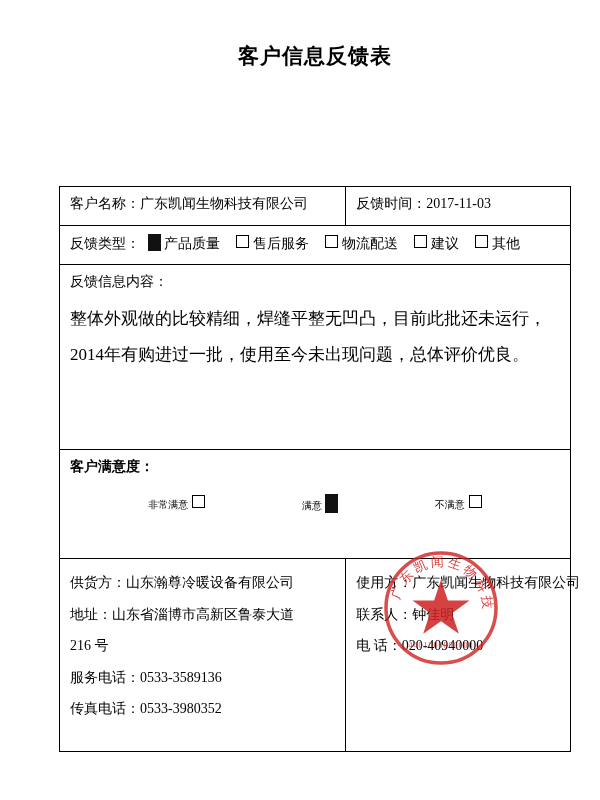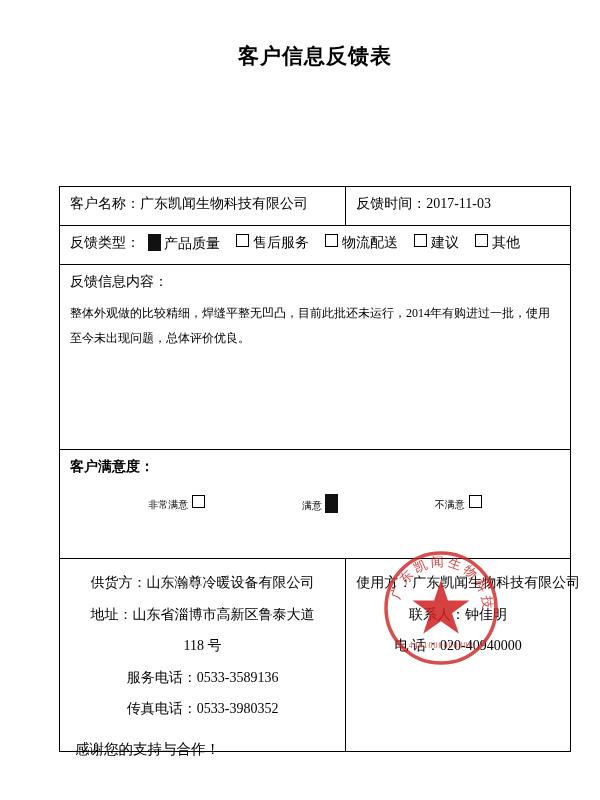--- a/index.html
+++ b/index.html
@@ -55,20 +55,21 @@
     vertical-align: top;
     margin-top: 24px;
   }
   .cell-label {
     font-weight: normal;
   }
   .row-name td { height: 22px; }
   .row-type td { height: 22px; }
   .type-line {
     display: flex;
+    align-items: center;
     flex-wrap: nowrap;
     white-space: nowrap;
   }
   .type-label { margin-right: 6px; }
   .blackbox {
     display: inline-block;
     width: 13px;
     height: 17px;
     background: #111111;
     vertical-align: -3px;
@@ -85,21 +86,21 @@
     border: 1px solid #000;
     margin-right: 4px;
     vertical-align: 0px;
   }
   .content-cell {
     height: 168px;
   }
   .content-head { margin-bottom: 10px; }
   .content-body {
     line-height: 2.1;
-    font-size: 12px;
+    font-size: 17px;
   }
   .satis-cell {
     height: 92px;
   }
   .satis-head { margin-bottom: 18px; font-weight: bold; }
   .satis-row {
     display: flex;
     justify-content: space-around;
     align-items: center;
     font-size: 10px;
@@ -121,21 +122,21 @@
     background: #111111;
     margin-left: 3px;
     vertical-align: -4px;
   }
   .bottom-cell {
     height: 176px;
     line-height: 2.25;
     font-size: 14.5px;
     position: relative;
   }
-  .bottom-cell div { white-space: nowrap; text-align: center; }
+  .bottom-cell div { white-space: nowrap; }
   .thanks {
     position: absolute;
     left: 60px;
     top: 740px;
     font-size: 14.5px;
   }
   
   .seal {
     position: absolute;
     left: 366px;
@@ -198,21 +199,21 @@
             <span class="satis-opt"><span>满意</span><span class="box-after-filled"></span></span>
             <span class="satis-opt"><span>不满意</span><span class="cb-after"></span></span>
           </div>
         </td>
       </tr>
 
       <tr>
         <td class="bottom-cell">
           <div><span>供货方：</span><span>山东瀚尊冷暖设备有限公司</span></div>
           <div><span>地址：</span><span>山东省淄博市高新区鲁泰大道</span></div>
-          <div>118 号</div>
+          <div>216 号</div>
           <div><span>服务电话：</span><span>0533-3589136</span></div>
           <div><span>传真电话：</span><span>0533-3980352</span></div>
         </td>
         <td class="bottom-cell">
           <div><span>使用方：</span><span>广东凯闻生物科技有限公司</span></div>
           <div><span>联系人：</span><span>钟佳明</span></div>
           <div><span>电  话：</span><span>020-40940000</span></div>
         </td>
       </tr>
     </tbody>
@@ -223,15 +224,14 @@
       <circle cx="60" cy="60" r="55" fill="none" stroke="#cf2020" stroke-width="3.5" opacity="0.8"></circle>
       <path d="M60 32 L66.9 52.5 L88.5 52.5 L71.0 65.2 L77.8 85.8 L60 73.2 L42.2 85.8 L49.0 65.2 L31.5 52.5 L53.1 52.5 Z" fill="#cf2020" opacity="0.85"></path>
       <path id="sealArc" d="M 18,60 A 42,42 0 0 1 102,60" fill="none"></path>
       <text font-family="&quot;Liberation Serif&quot;, serif" font-size="13" fill="#cf2020" opacity="0.85" letter-spacing="3">
         <textPath href="#sealArc" startOffset="6%">广东凯闻生物科技有限公司</textPath>
       </text>
       <text x="60" y="100" text-anchor="middle" font-family="&quot;Liberation Serif&quot;, serif" font-size="8" fill="#cf2020" opacity="0.8" letter-spacing="1">4401000000000</text>
     </svg>
   </div>
 
-  <div class="thanks">感谢您的支持与合作！</div>
 
 </div>
 
 </body></html>

